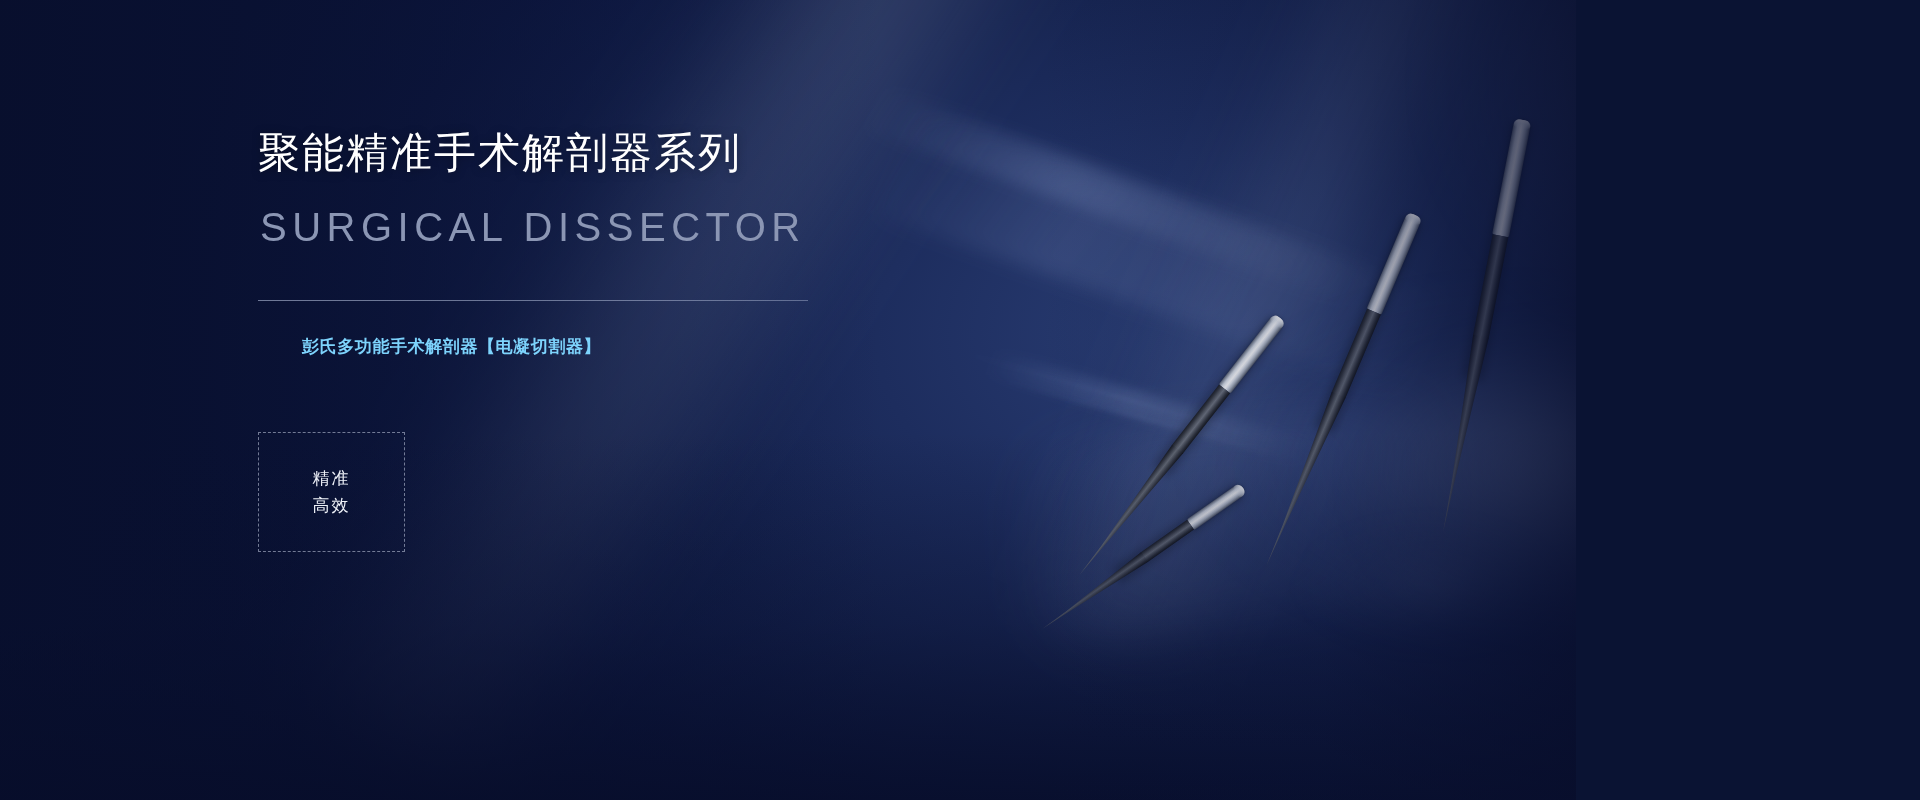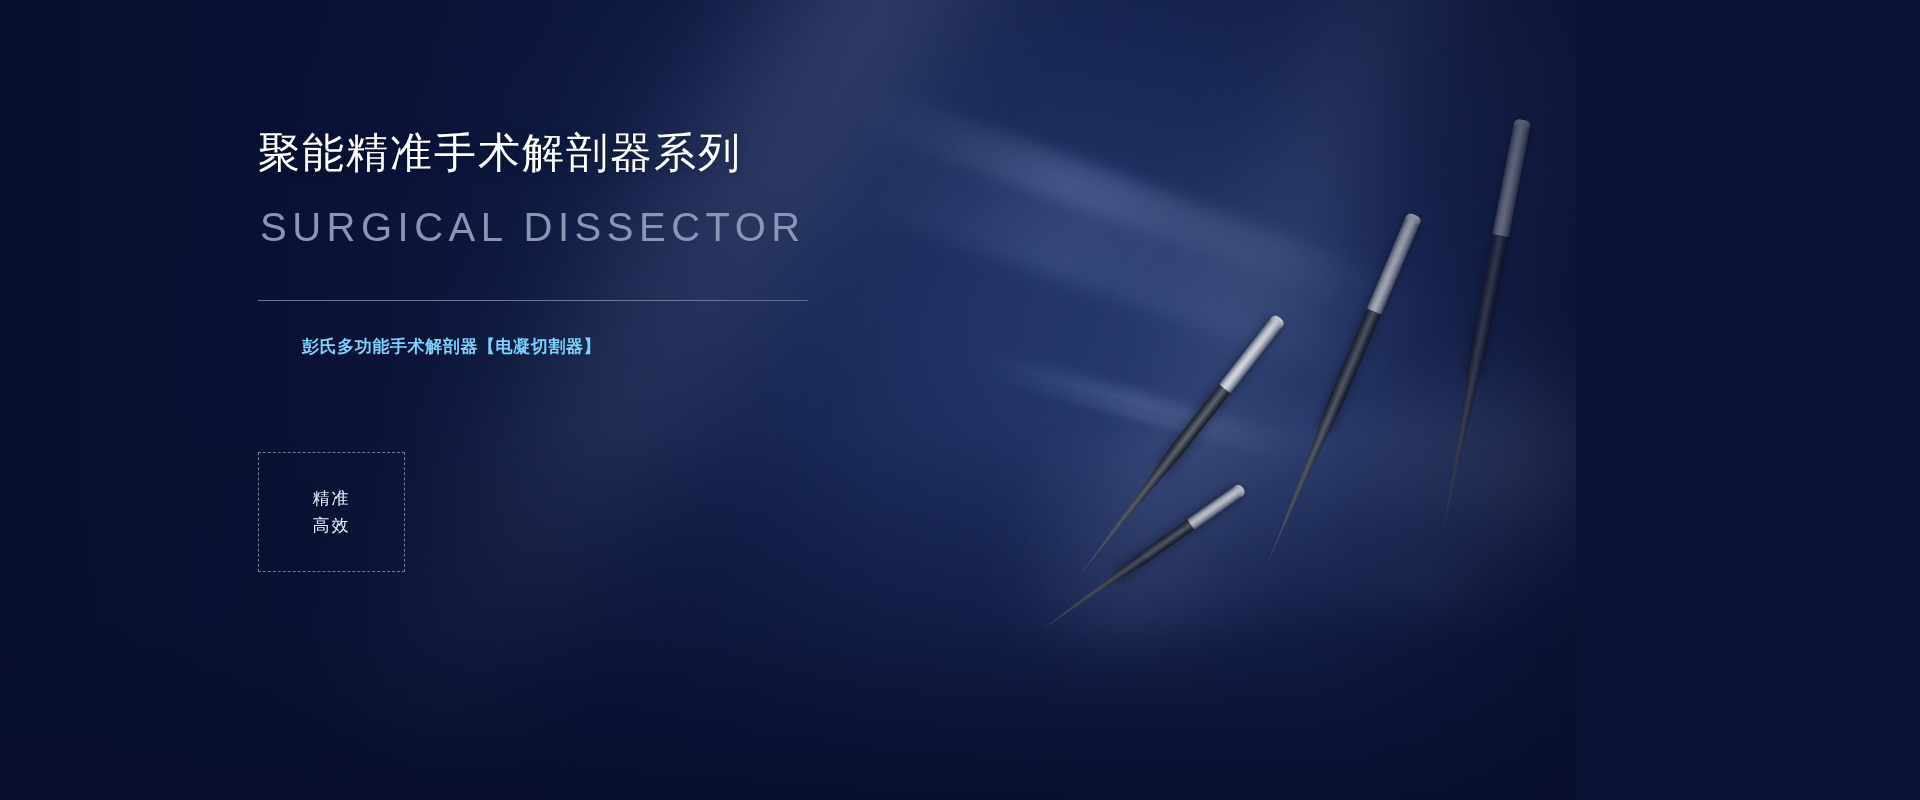--- a/index.html
+++ b/index.html
@@ -178,21 +178,21 @@
     letter-spacing: 0.6px;
     color: #7dd3fc;
     font-weight: 700;
     white-space: nowrap;
     margin-left: 44px;
   }
 
   
   .features {
     position: absolute;
-    top: 452px;
+    top: 432px;
     left: 0;
     display: flex;
     gap: 28px;
   }
 
   .feature-box {
     width: 147px;
     height: 120px;
     border: 1px dashed rgba(200,208,228,0.55);
     display: flex;

